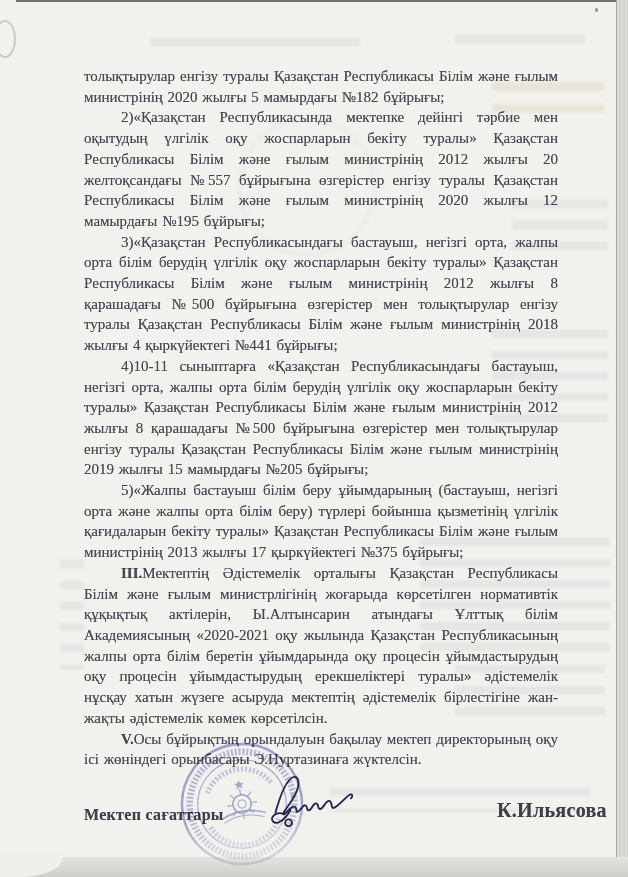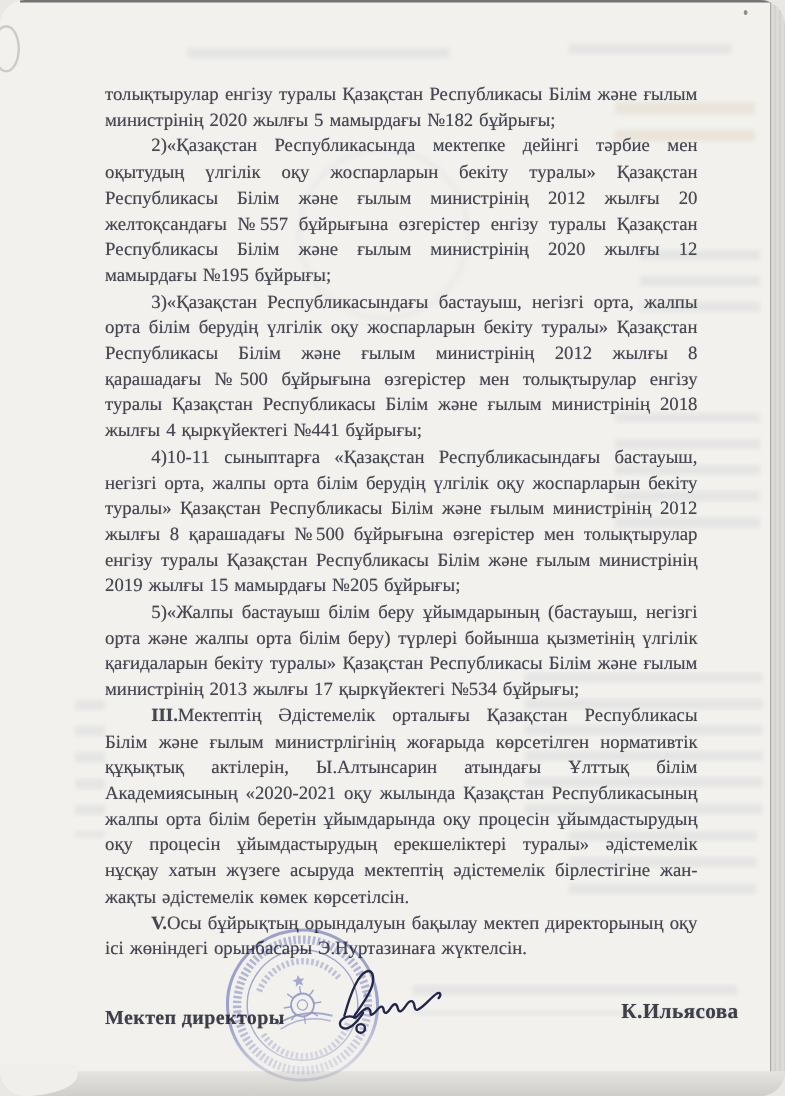--- a/index.html
+++ b/index.html
@@ -3,39 +3,38 @@
 <meta charset="utf-8">
 <style>
   :root{
     --paper:#f2f1ed; --ink:#474752; --stamp-blue:#8a93cd; --signature-ink:#23264a;
   }
   html,body{margin:0;padding:0;background:#e9e8e4;}
   .page{
     position:relative; width:628px; height:877px; overflow:hidden;
     background:var(--paper);
     font-family:"Liberation Serif","DejaVu Serif",serif;
-    border-radius:20px;
   }
   
   .content{
     position:absolute; left:84px; top:66px; width:474px;
     font-size:15px; line-height:20.7px; color:var(--ink);
     text-align:justify; word-spacing:1px;
     text-shadow:0 0 0.6px rgba(60,60,78,.55);
   }
   .content p{margin:0; text-indent:37px;}
   .content p.no-indent{text-indent:0;}
   .content .lead{font-weight:bold;font-family:Liberation Serif, serif;}
   
   .role-label{
     position:absolute; left:84px; top:806px; font-weight:bold; font-size:16px;
     color:#3f3f4a; text-shadow:0 0 .6px rgba(60,60,78,.55); letter-spacing:.3px;
   }
   .director-name{
-    position:absolute; left:497px; top:799px; font-weight:bold; font-size:17px;
+    position:absolute; left:497px; top:799px; font-weight:bold; font-size:20px;
     color:#3f3f4a; text-shadow:0 0 .6px rgba(60,60,78,.55); letter-spacing:.3px;
   }
   
   .stamp{
     position:absolute; left:179px; top:741px; width:126px; height:126px;
     transform:rotate(-9deg); mix-blend-mode:multiply; opacity:.92; z-index:3;
     -webkit-mask-image:linear-gradient(to bottom,#000 55%,rgba(0,0,0,.35) 92%);
             mask-image:linear-gradient(to bottom,#000 55%,rgba(0,0,0,.35) 92%);
   }
   
@@ -87,26 +86,26 @@
   <div class="ghost" style="left:455px;top:665px;width:150px;height:60px;"></div>
   <div class="ghost" style="left:330px;top:788px;width:260px;height:24px;"></div>
   <div class="ghost" style="left:60px;top:560px;width:24px;height:110px;"></div>
   <div class="ghost-circle"></div>
 
   <div class="content">
     <p class="no-indent"><b class="lead"></b><span>толықтырулар енгізу туралы Қазақстан Республикасы Білім және ғылым министрінің 2020 жылғы 5 мамырдағы №182 бұйрығы;</span></p>
     <p><b class="lead"></b><span>2)«Қазақстан Республикасында мектепке дейінгі тәрбие мен оқытудың үлгілік оқу жоспарларын бекіту туралы» Қазақстан Республикасы Білім және ғылым министрінің 2012 жылғы 20 желтоқсандағы №557 бұйрығына өзгерістер енгізу туралы Қазақстан Республикасы Білім және ғылым министрінің 2020 жылғы 12 мамырдағы №195 бұйрығы;</span></p>
     <p><b class="lead"></b><span>3)«Қазақстан Республикасындағы бастауыш, негізгі орта, жалпы орта білім берудің үлгілік оқу жоспарларын бекіту туралы» Қазақстан Республикасы Білім және ғылым министрінің 2012 жылғы 8 қарашадағы №500 бұйрығына өзгерістер мен толықтырулар енгізу туралы Қазақстан Республикасы Білім және ғылым министрінің 2018 жылғы 4 қыркүйектегі №441 бұйрығы;</span></p>
     <p><b class="lead"></b><span>4)10-11 сыныптарға «Қазақстан Республикасындағы бастауыш, негізгі орта, жалпы орта білім берудің үлгілік оқу жоспарларын бекіту туралы» Қазақстан Республикасы Білім және ғылым министрінің 2012 жылғы 8 қарашадағы №500 бұйрығына өзгерістер мен толықтырулар енгізу туралы Қазақстан Республикасы Білім және ғылым министрінің 2019 жылғы 15 мамырдағы №205 бұйрығы;</span></p>
-    <p><b class="lead"></b><span>5)«Жалпы бастауыш білім беру ұйымдарының (бастауыш, негізгі орта және жалпы орта білім беру) түрлері бойынша қызметінің үлгілік қағидаларын бекіту туралы» Қазақстан Республикасы Білім және ғылым министрінің 2013 жылғы 17 қыркүйектегі №534 бұйрығы;</span></p>
+    <p><b class="lead"></b><span>5)«Жалпы бастауыш білім беру ұйымдарының (бастауыш, негізгі орта және жалпы орта білім беру) түрлері бойынша қызметінің үлгілік қағидаларын бекіту туралы» Қазақстан Республикасы Білім және ғылым министрінің 2013 жылғы 17 қыркүйектегі №375 бұйрығы;</span></p>
     <p><b class="lead">III.</b><span>Мектептің Әдістемелік орталығы  Қазақстан Республикасы Білім және ғылым министрлігінің жоғарыда көрсетілген нормативтік құқықтық актілерін, Ы.Алтынсарин атындағы Ұлттық білім Академиясының «2020-2021 оқу жылында Қазақстан Республикасының жалпы орта білім беретін ұйымдарында оқу процесін ұйымдастырудың оқу процесін ұйымдастырудың ерекшеліктері туралы» әдістемелік нұсқау хатын жүзеге асыруда мектептің әдістемелік бірлестігіне жан-жақты әдістемелік көмек көрсетілсін.</span></p>
     <p><b class="lead">V.</b><span>Осы бұйрықтың орындалуын бақылау мектеп директорының оқу ісі жөніндегі орынбасары Э.Нуртазинаға жүктелсін.</span></p>
   </div>
 
-  <div class="role-label">Мектеп директоры</div>
+  <div class="role-label">Мектеп сағаттары</div>
   <div class="director-name">К.Ильясова</div>
 
   <svg class="stamp" viewBox="0 0 124 124">
     <g fill="none" stroke="#8a93cd">
       <circle cx="62" cy="62" r="59" stroke-width="2.4" opacity=".85"></circle>
       <circle cx="62" cy="62" r="43.5" stroke-width="1.1" opacity=".8"></circle>
 
       <circle cx="62" cy="62" r="51.5" stroke-width="6.5" stroke-dasharray="2 1.8" opacity=".62"></circle>
 
       <path d="M28 80 A37 37 0 0 0 96 80" stroke-width="5" stroke-dasharray="2 1.9" opacity=".55"></path>

